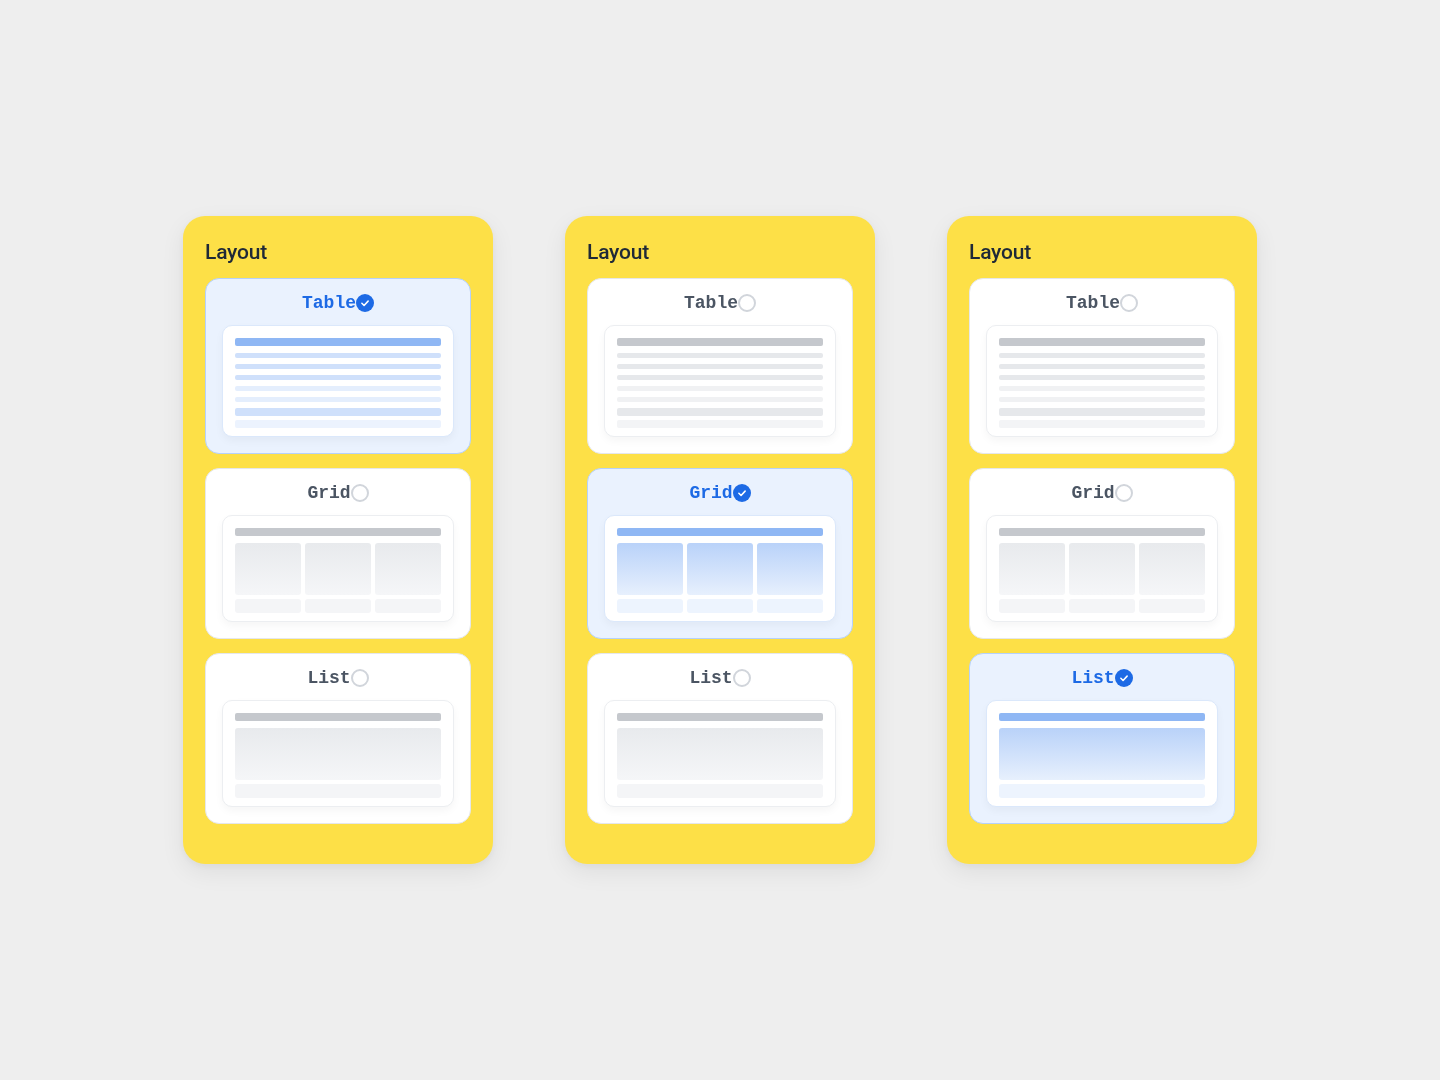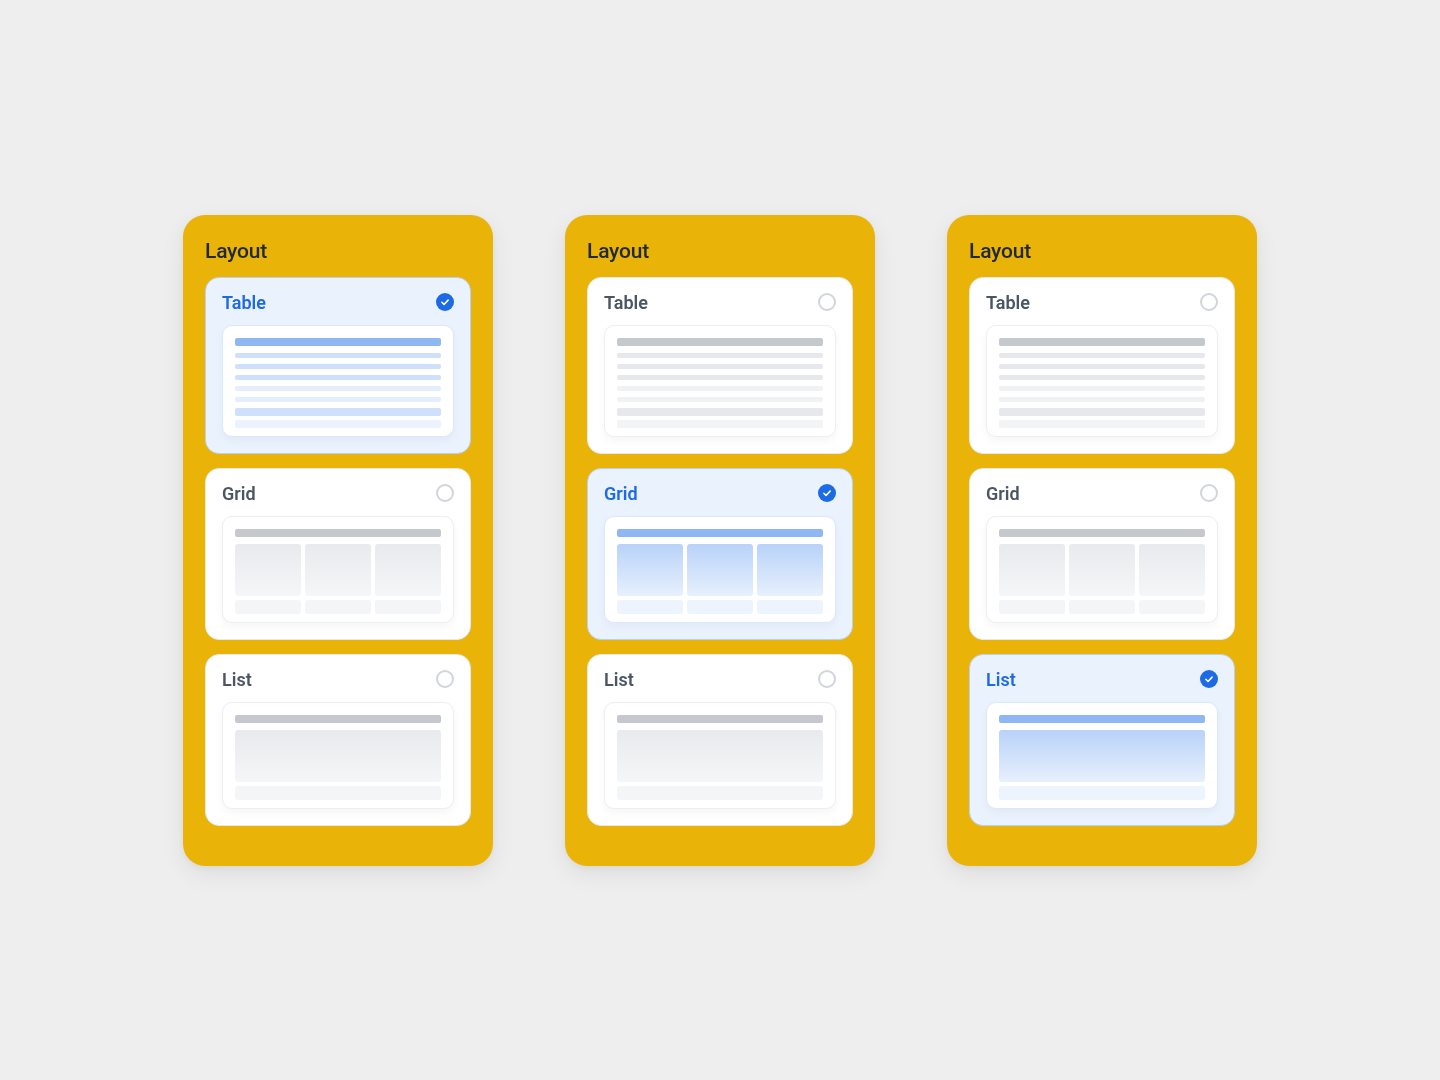--- a/index.html
+++ b/index.html
@@ -7,21 +7,21 @@
     background: #eeeeee;
     font-family: -apple-system, BlinkMacSystemFont, "Segoe UI", Roboto, sans-serif;
     width: 1440px;
     height: 1080px;
     display: flex;
     justify-content: center;
     align-items: center;
     gap: 72px;
   }
   .panel {
-    background: #eab308;
+    background: #fde047;
     border-radius: 22px;
     width: 310px;
     padding: 24px 22px 28px 22px;
     box-shadow: 0 8px 24px rgba(0,0,0,0.07), 0 2px 6px rgba(0,0,0,0.04);
   }
   .panel-title {
     font-size: 21px;
     font-weight: 500;
     color: #1f2937;
     margin-bottom: 14px;
@@ -35,23 +35,24 @@
     cursor: pointer;
     background: #ffffff;
   }
   .option:last-child { margin-bottom: 12px; }
   .option.selected {
     border-color: #b5d1fb;
     background: #eaf2fe;
   }
   .opt-head {
     display: flex;
-    justify-content: space-between;
+    justify-content: center;
     align-items: center;
     margin-bottom: 12px;
+    font-family: Liberation Mono, monospace;
   }
   .opt-label {
     font-size: 18px;
     font-weight: 600;
     color: #4b5563;
   }
   .option.selected .opt-label { color: #1d6ae5; }
   .radio {
     width: 18px;
     height: 18px;

